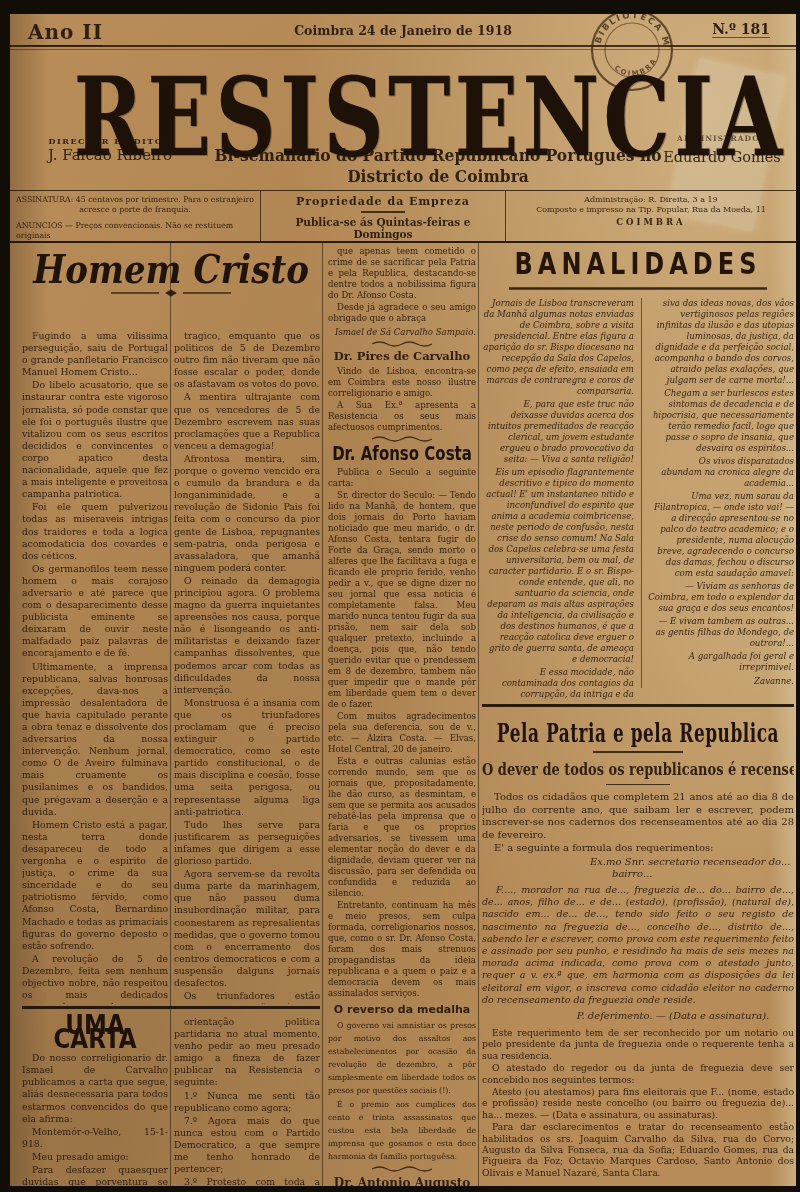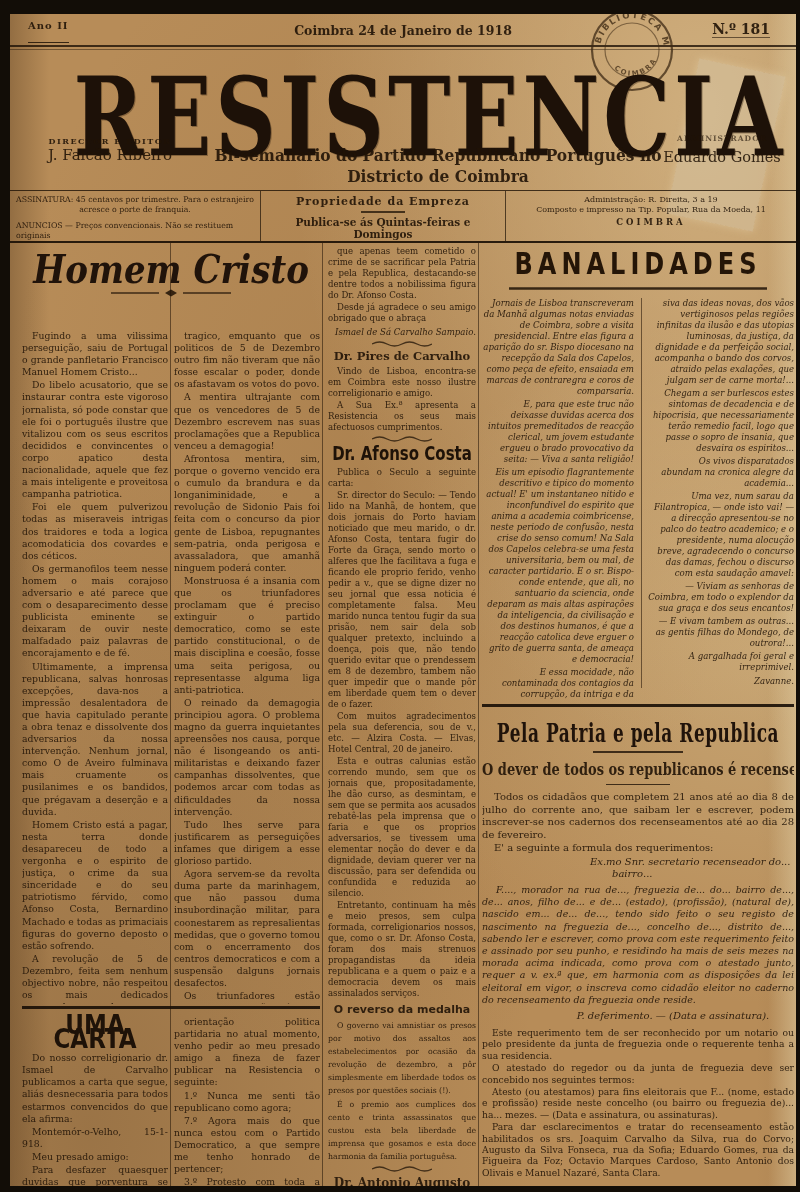--- a/index.html
+++ b/index.html
@@ -19,21 +19,21 @@
       #b78c58;
     overflow:hidden;
   }
   .abs{position:absolute;}
   .ink{color:rgba(32,19,7,.9);}
   .right-strip{left:758px;top:0;width:28px;height:100%;
     background:linear-gradient(90deg, rgba(222,198,152,0), rgba(226,204,160,.55));}
   .tape{left:672px;top:52px;width:88px;height:158px;background:rgba(216,200,168,.45);
     transform:rotate(12deg);box-shadow:0 0 8px rgba(240,225,190,.35);}
   
-  .h-ano{left:18px;top:6px;font-size:10px;font-weight:bold;letter-spacing:1px;border-bottom:1.5px solid rgba(32,19,7,.85);padding-bottom:11px;}
+  .h-ano{left:18px;top:6px;font-size:20px;font-weight:bold;letter-spacing:1px;border-bottom:1.5px solid rgba(32,19,7,.85);padding-bottom:1px;}
   .h-date{left:0;right:0;top:9px;text-align:center;font-size:12.5px;font-weight:bold;}
   .h-num{right:26px;top:7px;font-size:14px;font-weight:bold;border-bottom:1px solid rgba(32,19,7,.6);}
   .h-line1{left:0;right:0;top:31px;height:2px;background:rgba(30,18,6,.8);}
   .h-line2{left:0;right:0;top:35px;height:1px;background:rgba(30,18,6,.45);}
   .stamp{left:576px;top:-10px;width:92px;height:92px;}
   .stamp svg text{font-family:"DejaVu Sans",sans-serif;font-weight:bold;letter-spacing:2px;}
   
   .masthead{left:60px;right:6px;top:38px;text-align:center;white-space:nowrap;
     font-size:84px;font-weight:bold;letter-spacing:4px;color:#1d1108;
     transform:scaleY(1.3);transform-origin:top center;text-shadow:1px 1px 0 rgba(60,40,20,.4);}
@@ -181,22 +181,22 @@
       <p>Os germanofilos teem nesse homem o mais corajoso adversario e até parece que com o desaparecimento desse publicista eminente se deixaram de ouvir neste malfadado paiz palavras de encorajamento e de fé.</p>
       <p>Ultimamente, a imprensa republicana, salvas honrosas excepções, dava-nos a impressão desalentadora de que havia capitulado perante a obra tenaz e dissolvente dos adversarios da nossa intervenção. Nenhum jornal, como O de Aveiro fulminava mais cruamente os pusilanimes e os bandidos, que prégavam a deserção e a duvida.</p>
       <p>Homem Cristo está a pagar, nesta terra donde desapareceu de todo a vergonha e o espirito de justiça, o crime da sua sinceridade e do seu patriotismo férvido, como Afonso Costa, Bernardino Machado e todas as primaciais figuras do governo deposto o estão sofrendo.</p>
       <p>A revolução de 5 de Dezembro, feita sem nenhum objectivo nobre, não respeitou os mais dedicados cooperadores da nossa participação na guerra, que estão sendo perseguidos ferozmente, de passo que os traidores e os germanofilos se riem, satisfeitos na sua torpeza e cinismo.</p>
     </div>
   <div class="abs col2 bodytext ink">
     <div>
         <p>tragico, emquanto que os politicos de 5 de Dezembro outro fim não tiveram que não fosse escalar o poder, donde os afastavam os votos do povo.</p>
         <p>A mentira ultrajante com que os vencedores de 5 de Dezembro escrevem nas suas proclamações que a Republica venceu a demagogia!</p>
         <p>Afrontosa mentira, sim, porque o governo vencido era o cumulo da brandura e da longaniminidade, e a revolução de Sidonio Pais foi feita com o concurso da pior gente de Lisboa, repugnantes sem-patria, onda perigosa e avassaladora, que amanhã ninguem poderá conter.</p>
+        <p>O reinado da demagogia principiou agora. O problema magno da guerra inquietantes apreensões nos causa, porque não é lisongeando os anti-militaristas e deixando fazer campanhas dissolventes, que podemos arcar com todas as dificuldades da nossa intervenção.</p>
         <p>Monstruosa é a insania com que os triunfadores proclamam que é preciso extinguir o partido democratico, como se este partido constitucional, o de mais disciplina e coesão, fosse uma seita perigosa, ou representasse alguma liga anti-patriotica.</p>
-        <p>O reinado da demagogia principiou agora. O problema magno da guerra inquietantes apreensões nos causa, porque não é lisongeando os anti-militaristas e deixando fazer campanhas dissolventes, que podemos arcar com todas as dificuldades da nossa intervenção.</p>
         <p>Tudo lhes serve para justificarem as perseguições infames que dirigem a esse glorioso partido.</p>
         <p>Agora servem-se da revolta duma parte da marinhagem, que não passou duma insubordinação militar, para coonestarem as represalientas medidas, que o governo tomou com o encerramento dos centros democraticos e com a suspensão dalguns jornais desafectos.</p>
         <p>Os triunfadores estão dementados e não vêem o abismo.</p>
       </div>
 
   </div>
 
   <div class="abs col3 ink">
     <div>
         <p>que apenas teem cometido o crime de se sacrificar pela Patria e pela Republica, destacando-se dentre todos a nobilissima figura do Dr. Afonso Costa.</p>

